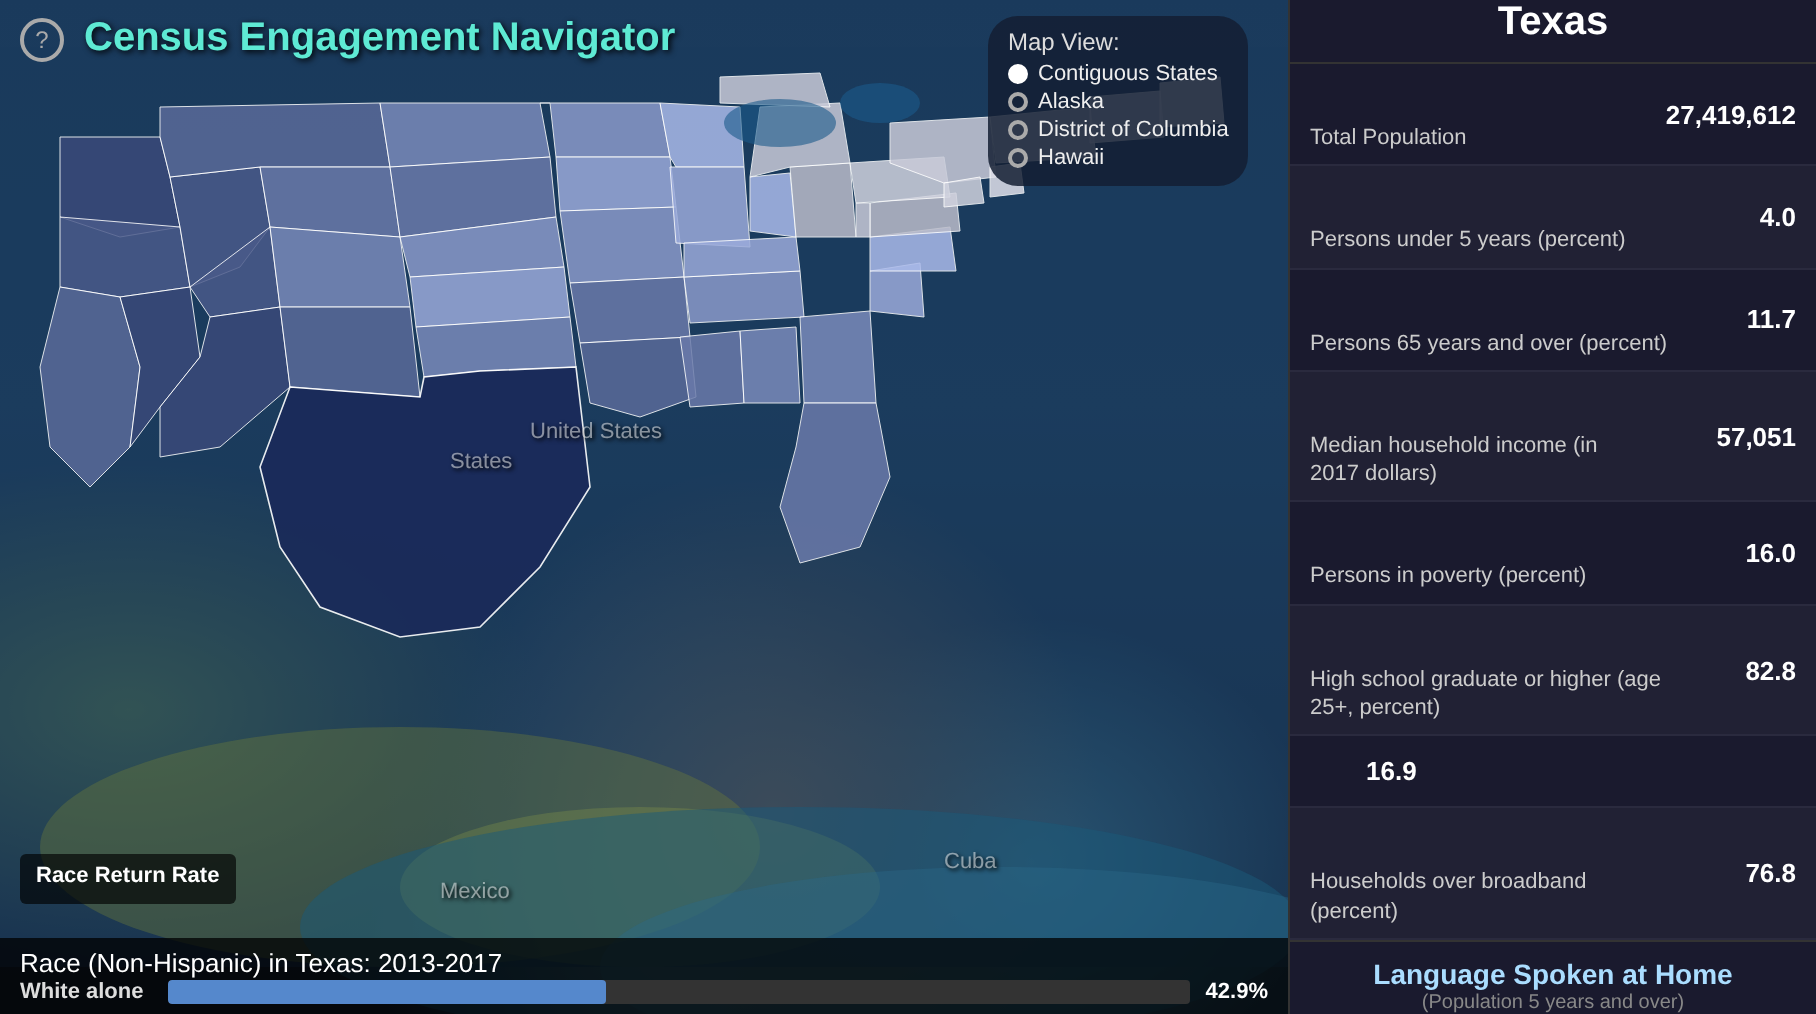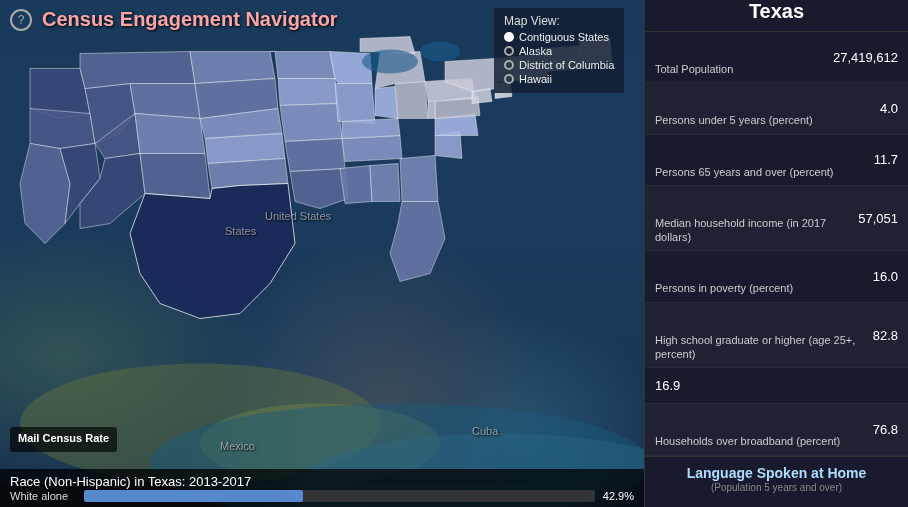--- a/index.html
+++ b/index.html
@@ -61,33 +61,33 @@
       border-radius: 50%;
       display: flex; align-items: center; justify-content: center;
       font-size: 12px; color: #aaa;
       flex-shrink: 0;
       cursor: pointer;
     }
 
     .app-title {
       font-size: 20px;
       font-weight: bold;
-      color: #fca5a5;
+      color: #5eead4;
       text-shadow: 1px 1px 3px #000;
     }
 
     
     .map-view-panel {
       position: absolute;
       top: 8px;
       left: 494px;
       z-index: 20;
       background: rgba(20,30,50,0.85);
       padding: 6px 10px;
-      border-radius: 0;
+      border-radius: 15px;
     }
 
     .map-view-label {
       font-size: 12px;
       color: #ddd;
       margin-bottom: 3px;
     }
 
     .radio-option {
       display: flex;
@@ -188,23 +188,24 @@
       color: #ccc;
       flex: 1;
       padding-right: 5px;
       line-height: 1.3;
       margin-top: 24px;
     }
 
     .stat-value {
       font-size: 13px;
       color: #fff;
-      font-weight: normal;
+      font-weight: bold;
       text-align: right;
       white-space: nowrap;
+      margin-left: 28px;
     }
 
     
     .language-section {
       padding: 8px 10px 4px;
       border-top: 1px solid #333;
     }
 
     .language-title {
       text-align: center;
@@ -240,20 +241,21 @@
     .race-title {
       font-size: 13px;
       color: #fff;
       margin-bottom: 1px;
     }
 
     .race-row {
       display: flex;
       align-items: center;
       gap: 4px;
+      font-weight: bold;
     }
 
     .race-label {
       font-size: 11px;
       color: #ddd;
       width: 70px;
       flex-shrink: 0;
     }
 
     .race-bar-track {
@@ -419,21 +421,21 @@
       <span class="radio-text">Hawaii</span>
     </div>
   </div>
 
   <div class="geo-label" style="left: 265px; top: 210px;">United States</div>
   <div class="geo-label" style="left: 225px; top: 225px;">States</div>
   <div class="geo-label" style="left: 220px; top: 396px; margin-top: 44px;">Mexico</div>
   <div class="geo-label" style="left: 472px; top: 425px;">Cuba</div>
 
   <div class="legend">
-    <div class="legend-title">Mail Census Rate</div>
+    <div class="legend-title">Race Return Rate</div>
   </div>
 
   <div class="bottom-bar">
     <div class="race-title">Race (Non-Hispanic) in Texas: 2013-2017</div>
     <div class="race-row">
       <span class="race-label">White alone</span>
       <div class="race-bar-track">
         <div class="race-bar-fill" style="width: 42.9%;"></div>
       </div>
       <span class="race-pct">42.9%</span>

